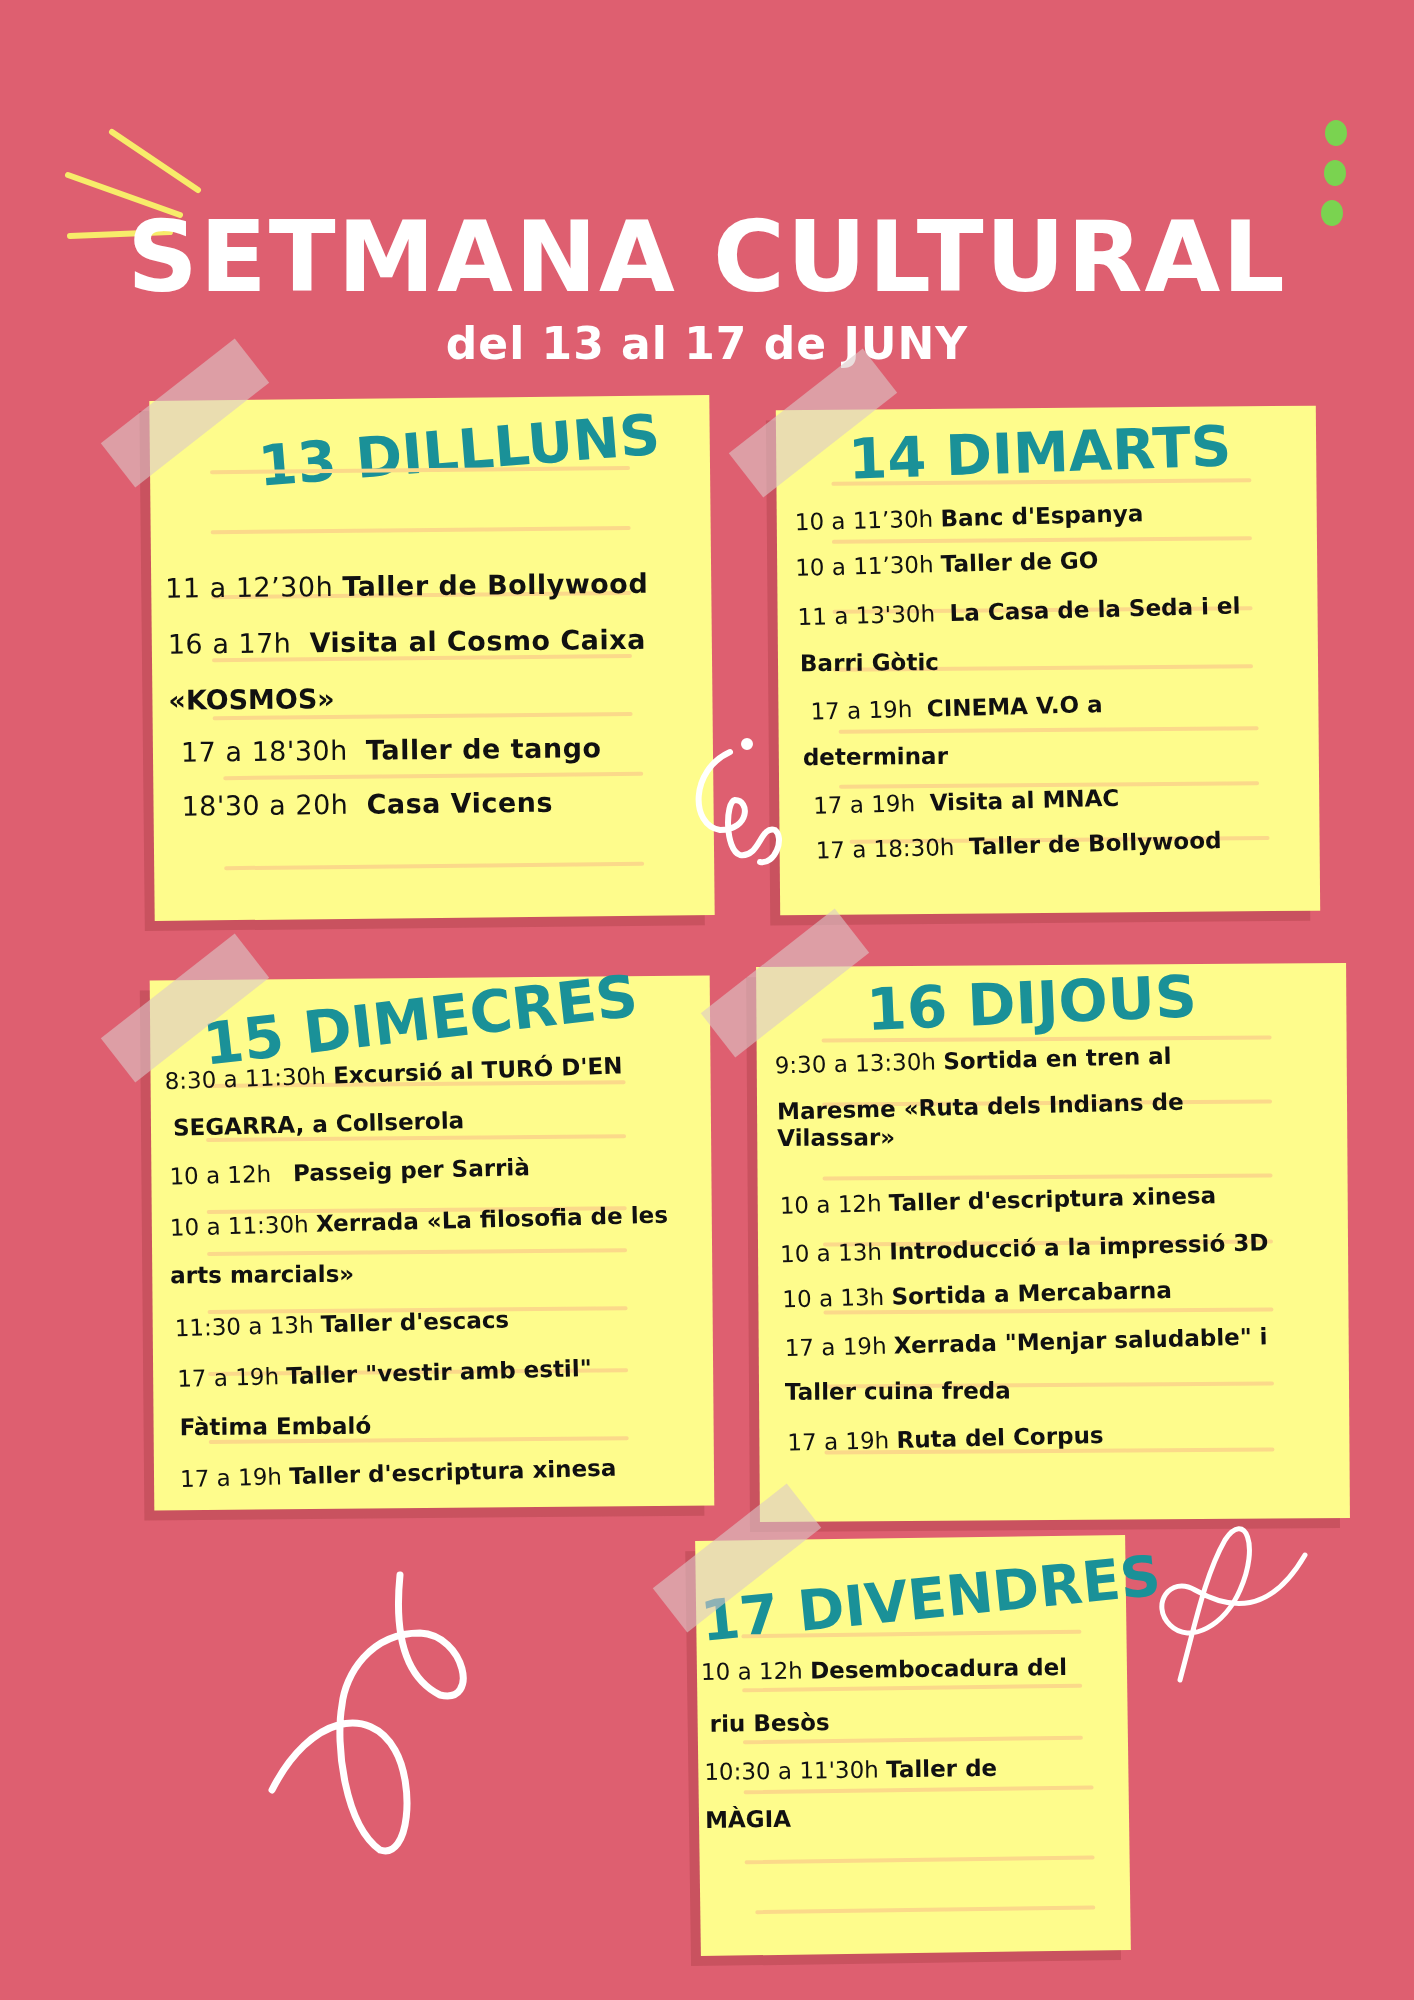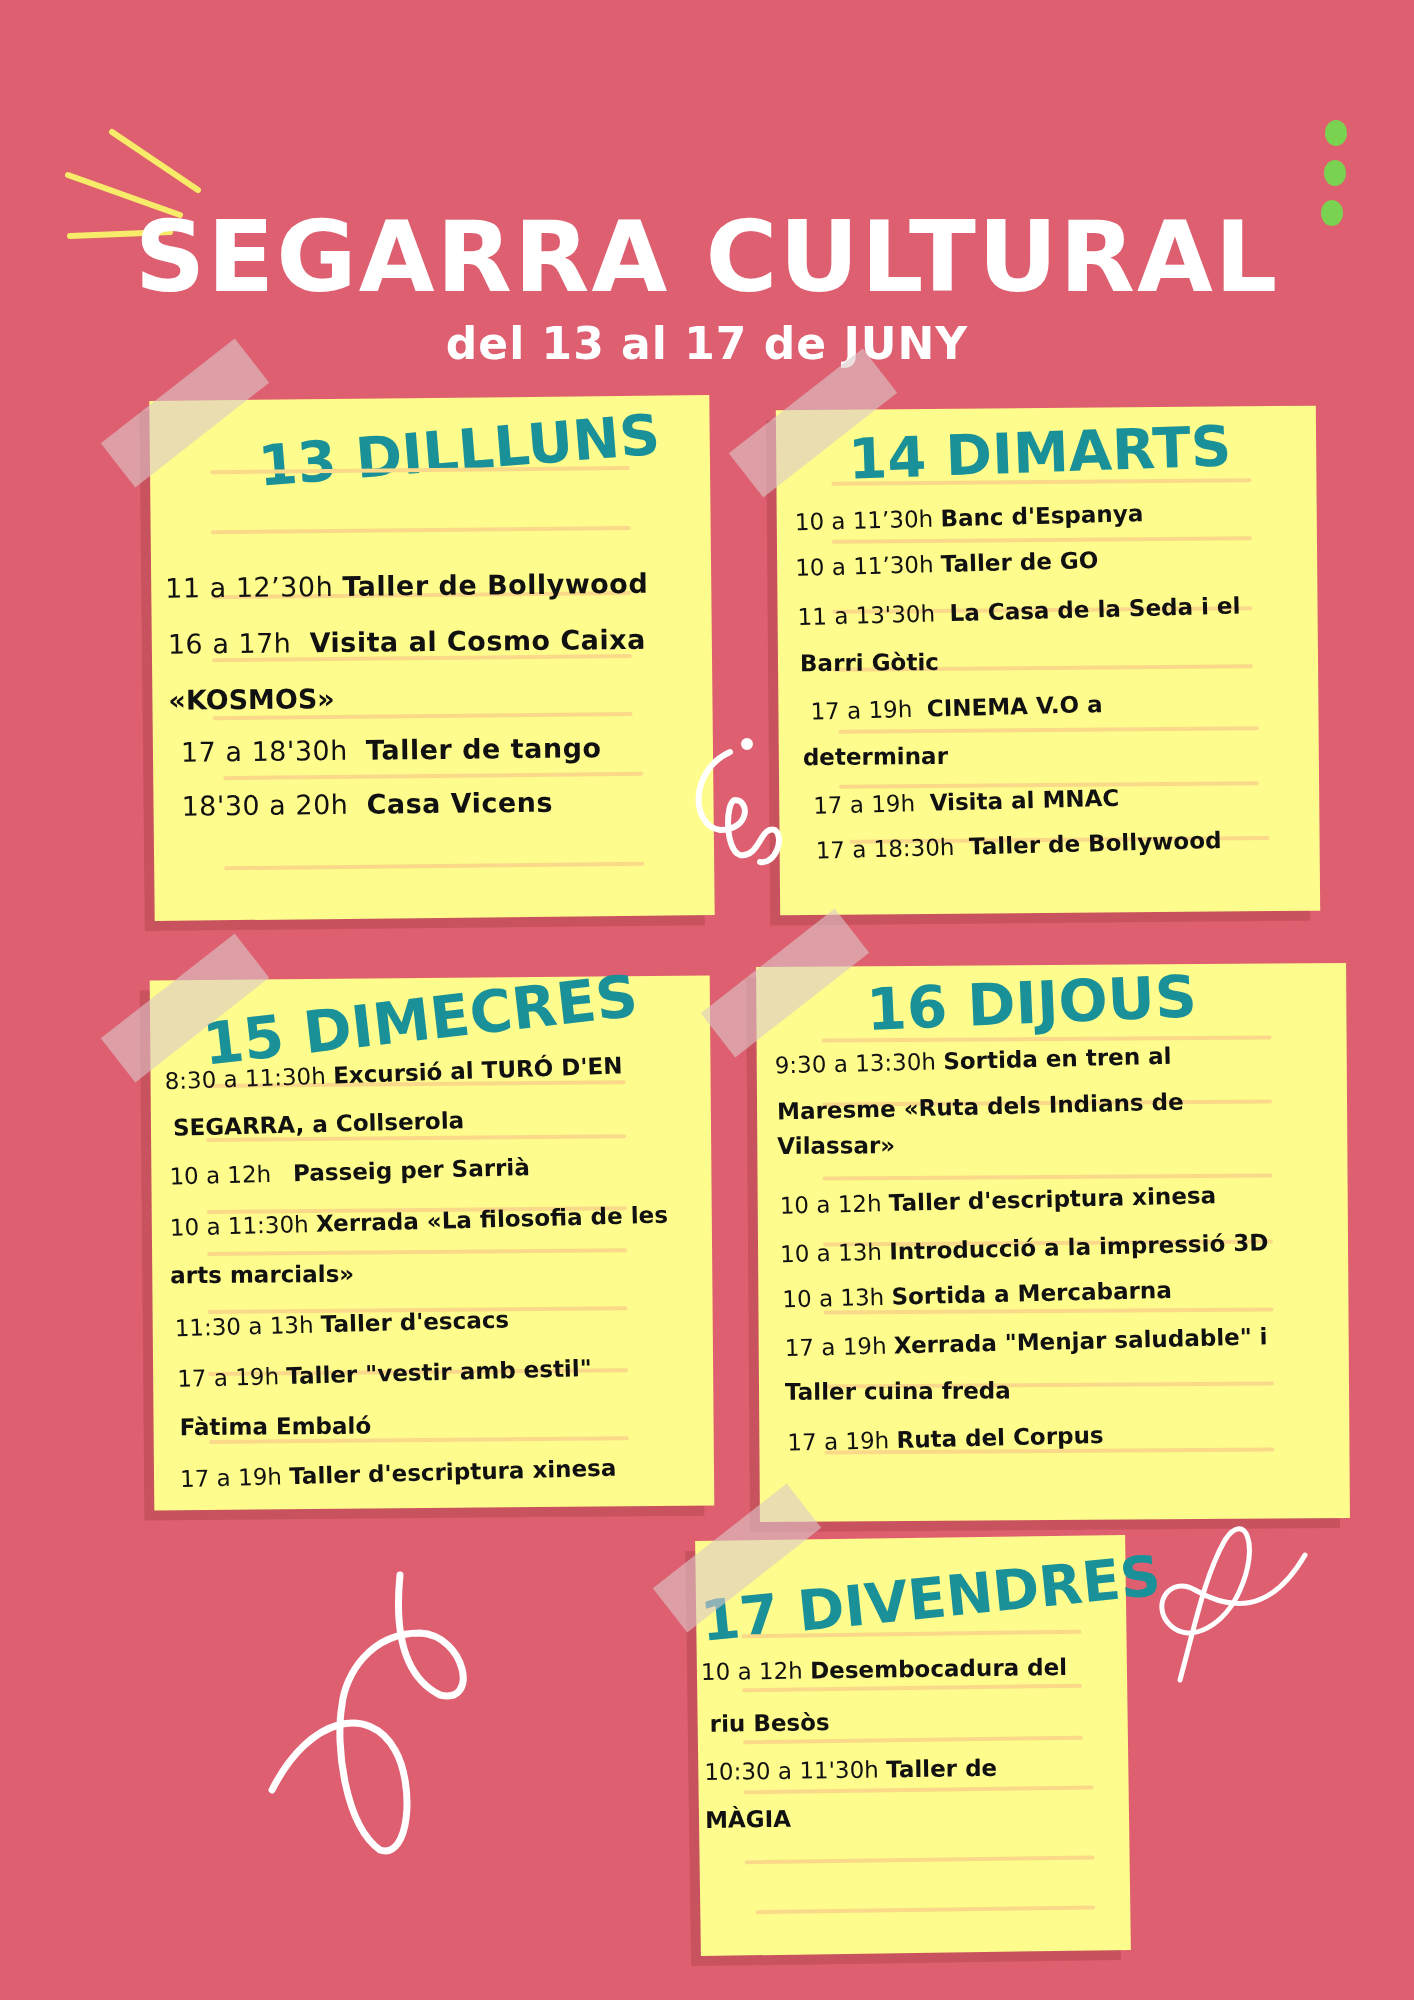--- a/index.html
+++ b/index.html
@@ -54,21 +54,21 @@
     <line x1="52" y1="12" x2="138" y2="70"></line>
     <line x1="8" y1="55" x2="120" y2="95"></line>
     <line x1="10" y1="116" x2="110" y2="112"></line>
   </g>
 </svg>
 
 <div class="dot" style="left:1325px;top:120px"></div>
 <div class="dot" style="left:1324px;top:160px"></div>
 <div class="dot" style="left:1321px;top:200px"></div>
 
-<div class="abs title">SEGARRA CULTURAL</div>
+<div class="abs title">SETMANA CULTURAL</div>
 <div class="abs subtitle">del 13 al 17 de JUNY</div>
 
 <div class="note" style="left:152px;top:398px;width:560px;height:520px;transform:rotate(-0.6deg);">
   <div class="heading" style="left:108px;top:20px;font-size:56px;transform:rotate(-4deg);">13 DILLLUNS</div>
   <div class="line" style="left:60px;top:70px;width:420px"></div>
   <div class="line" style="left:60px;top:130px;width:420px"></div>
   <div class="line" style="left:60px;top:195px;width:420px"></div>
   <div class="line" style="left:60px;top:258px;width:420px"></div>
   <div class="line" style="left:60px;top:316px;width:420px"></div>
   <div class="line" style="left:70px;top:376px;width:420px"></div>
@@ -161,21 +161,21 @@
   <div class="line" style="left:65px;top:210px;width:450px"></div>
   <div class="line" style="left:65px;top:276px;width:450px"></div>
   <div class="line" style="left:65px;top:344px;width:450px"></div>
   <div class="line" style="left:65px;top:418px;width:450px"></div>
   <div class="line" style="left:65px;top:484px;width:450px"></div>
 
   <div class="entry" style="left:18px;top:82px;font-size:23px;transform:rotate(-1deg)">
     <span class="time">9:30 a 13:30h</span> <span class="act">Sortida en tren al</span></div>
   <div class="entry" style="left:20px;top:128px;font-size:23px;transform:rotate(-1deg)">
     <span class="act">Maresme «Ruta dels Indians de</span></div>
-  <div class="entry" style="left:20px;top:166px;font-size:23px">
+  <div class="entry" style="left:20px;top:158px;font-size:23px">
     <span class="act">Vilassar»</span></div>
   <div class="entry" style="left:22px;top:222px;font-size:23px;transform:rotate(-1deg)">
     <span class="time">10 a 12h</span> <span class="act">Taller d'escriptura xinesa</span></div>
   <div class="entry" style="left:22px;top:270px;font-size:23px;transform:rotate(-1deg)">
     <span class="time">10 a 13h</span> <span class="act">Introducció a la impressió 3D</span></div>
   <div class="entry" style="left:24px;top:316px;font-size:23px;transform:rotate(-1deg)">
     <span class="time">10 a 13h</span> <span class="act">Sortida a Mercabarna</span></div>
   <div class="entry" style="left:26px;top:364px;font-size:23px;transform:rotate(-1deg)">
     <span class="time">17 a 19h</span> <span class="act">Xerrada "Menjar saludable" i</span></div>
   <div class="entry" style="left:26px;top:412px;font-size:23px">

